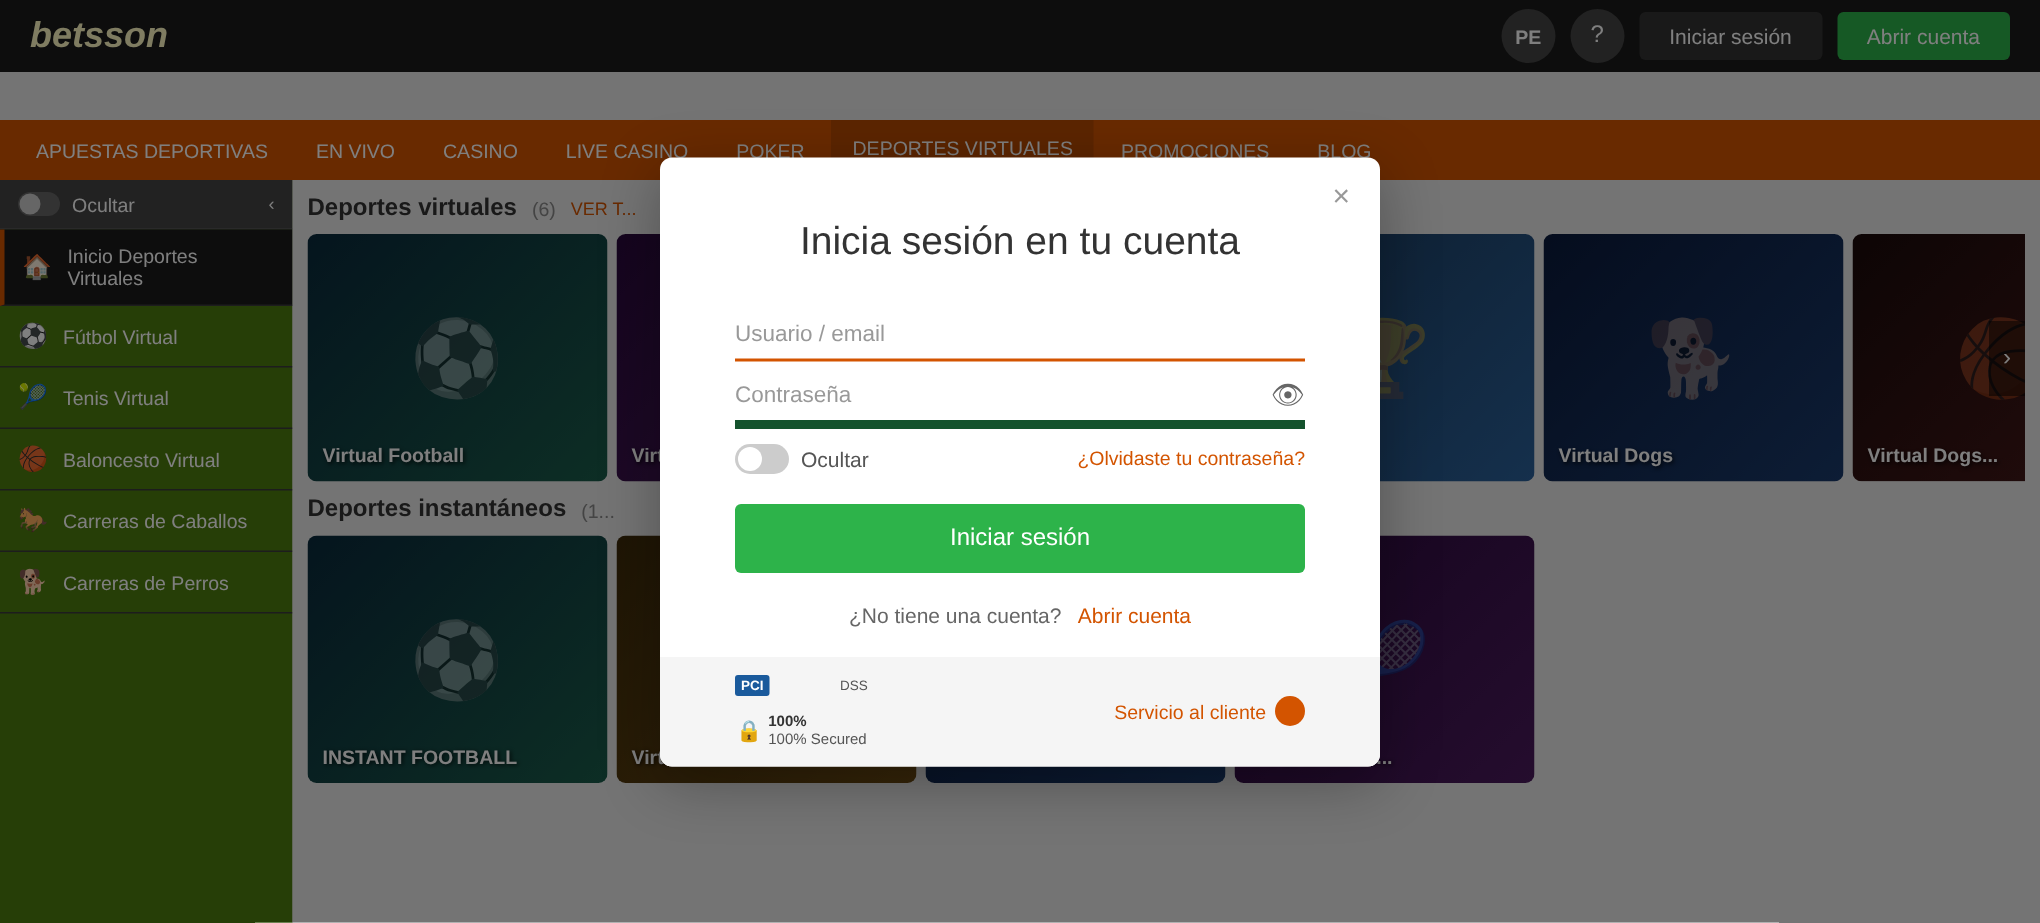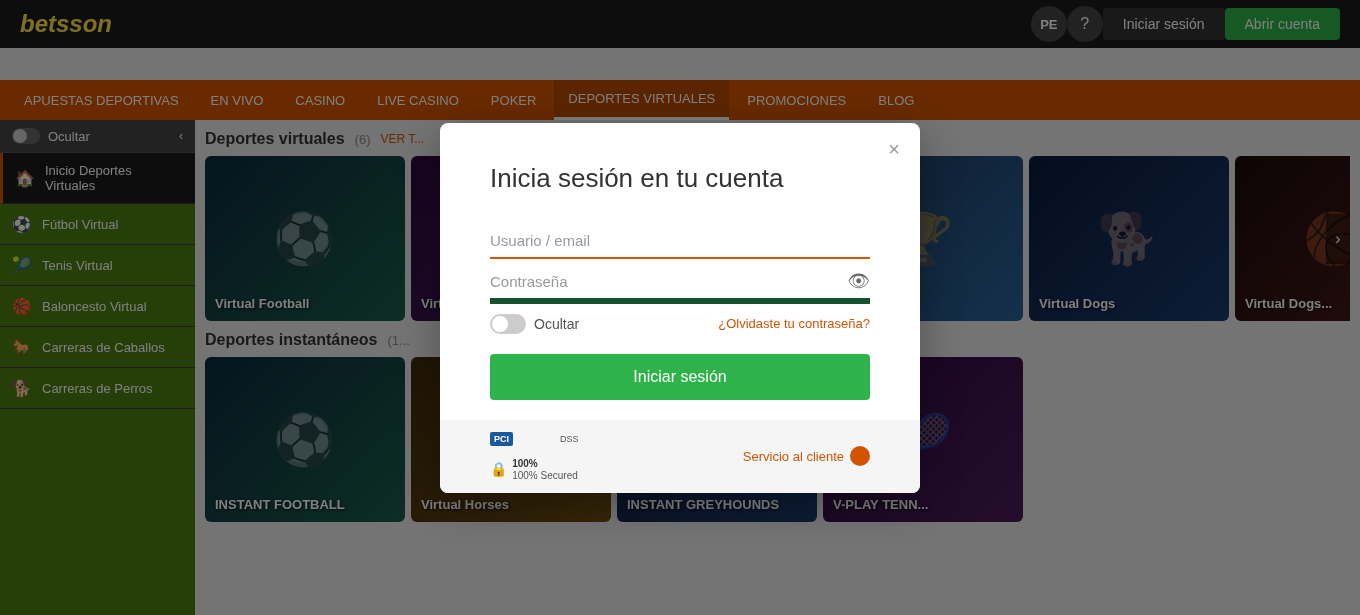--- a/index.html
+++ b/index.html
@@ -8,28 +8,29 @@
     
     .header {
       background: #1a1a1a;
       height: 48px;
       display: flex;
       align-items: center;
       justify-content: space-between;
       padding: 0 20px;
     }
     .logo {
-      color: #fde047;
+      color: #fef9c3;
       font-size: 24px;
       font-weight: bold;
       font-style: italic;
     }
     .header-right {
       display: flex;
       align-items: center;
+      gap: 10px;
     }
     .lang-badge {
       background: #444;
       color: #fff;
       border-radius: 50%;
       width: 36px;
       height: 36px;
       display: flex;
       align-items: center;
       justify-content: center;
@@ -262,21 +263,21 @@
       right: 20px;
       font-size: 20px;
       color: #999;
       cursor: pointer;
       background: none;
       border: none;
     }
     .modal-title {
       font-size: 26px;
       color: #333;
-      text-align: left;
+      text-align: center;
       margin-bottom: 30px;
       font-weight: 400;
     }
     .form-group {
       margin-bottom: 6px;
     }
     .form-input {
       width: 100%;
       border: none;
       border-bottom: 2px solid #d35400;
@@ -607,20 +608,25 @@
     <div class="remember-row">
       <div class="remember-left">
         <div class="toggle-switch"></div>
         <span class="remember-label">Ocultar</span>
       </div>
       <a class="forgot-link">¿Olvidaste tu contraseña?</a>
     </div>
 
     <button class="btn-submit">Iniciar sesión</button>
 
+    <div class="register-row">
+      <span>¿No tiene una cuenta?</span>
+      &nbsp;
+      <a class="register-link">Abrir cuenta</a>
+    </div>
 
     <div class="modal-footer">
       <div class="footer-badges">
         <div class="pci-badge">
           <span class="pci-box">PCI</span>
           <span class="pci-dss">DSS</span>
         </div>
         <div class="secured-badge">
           <span class="lock-icon">🔒</span>
           <span>

